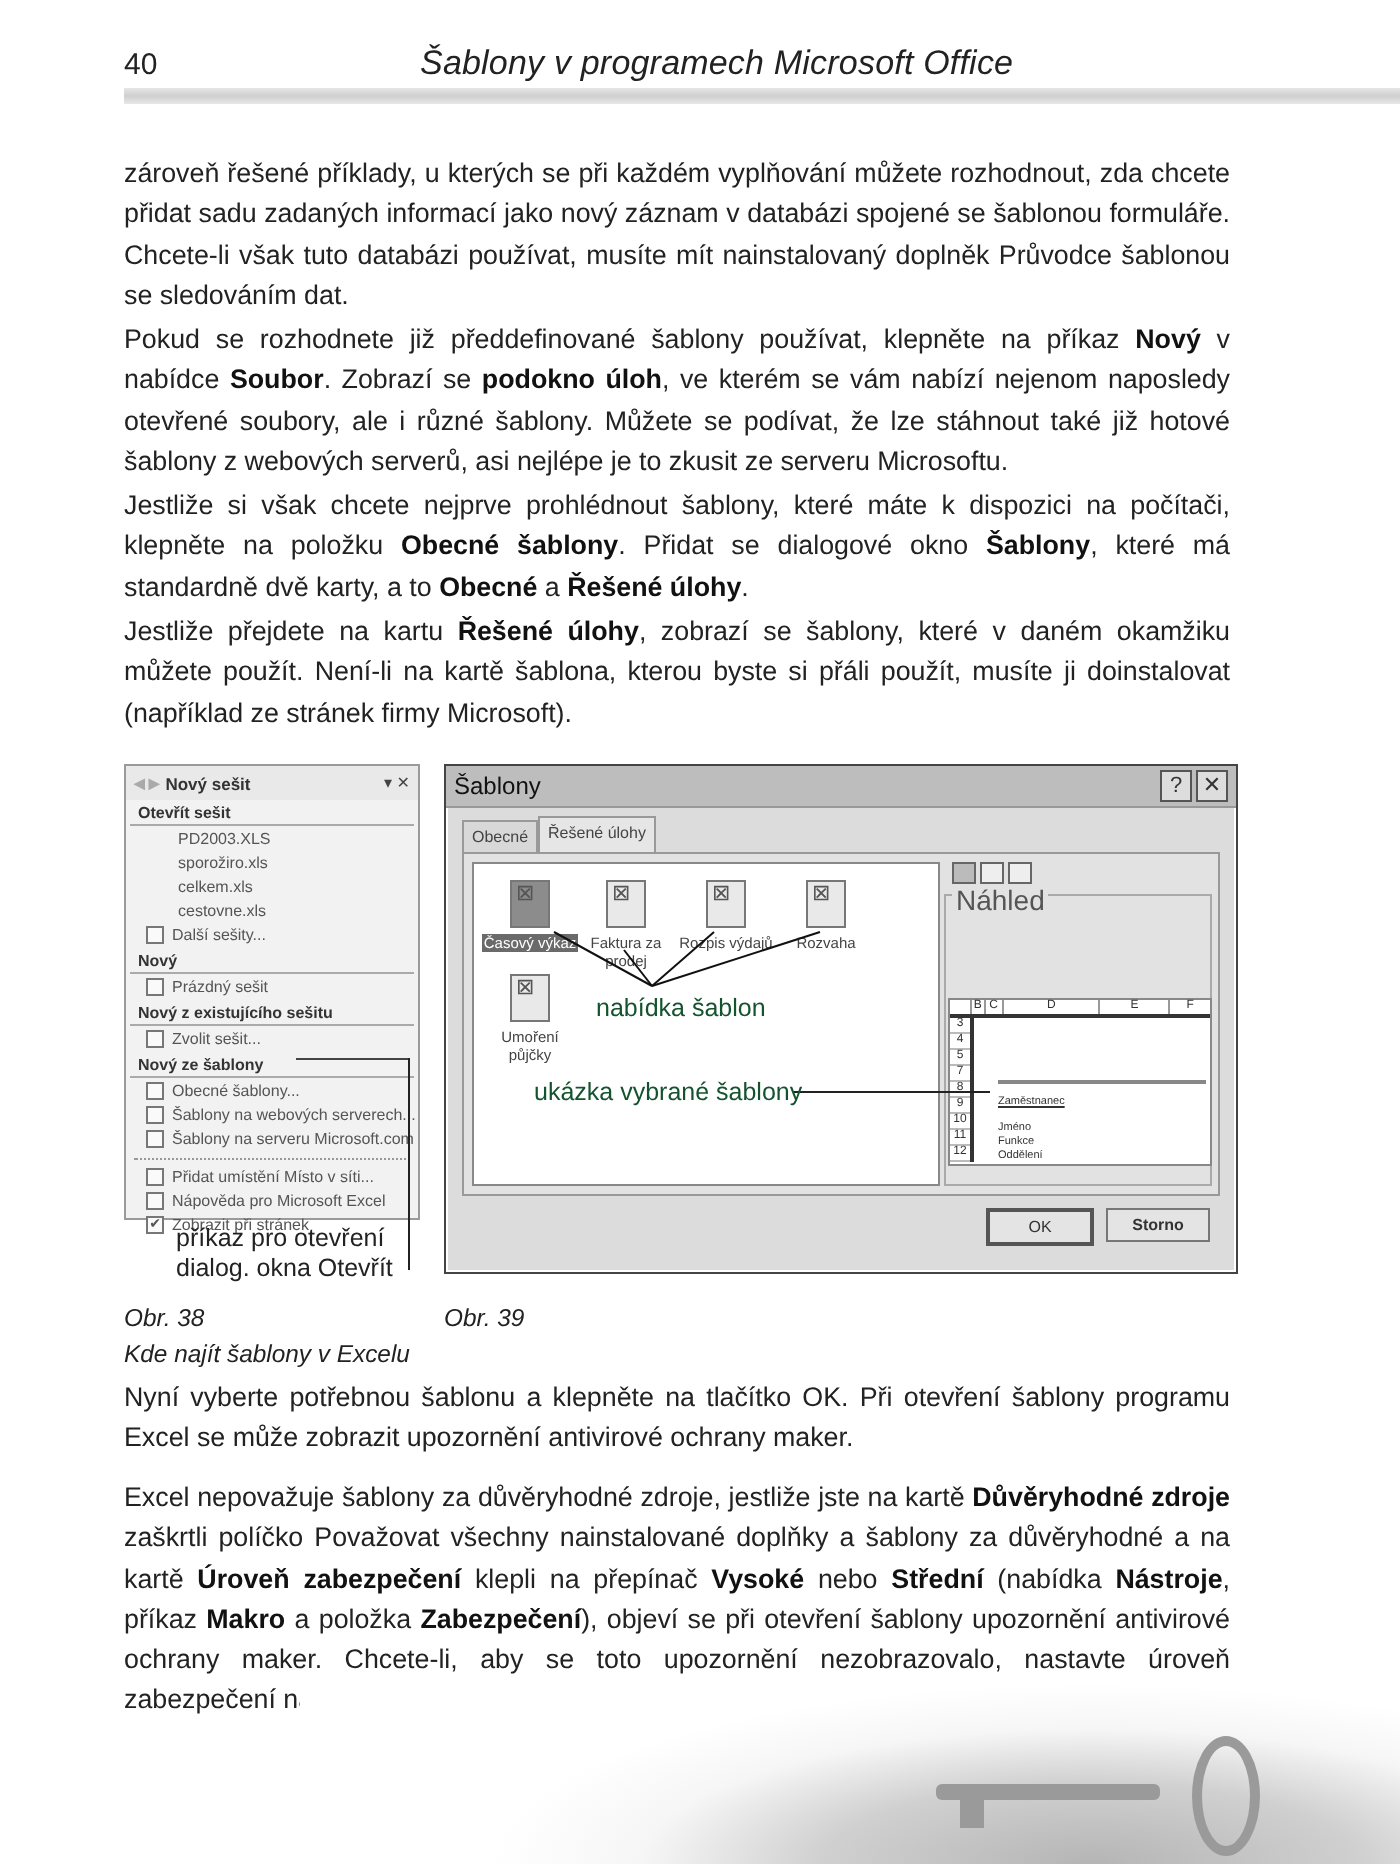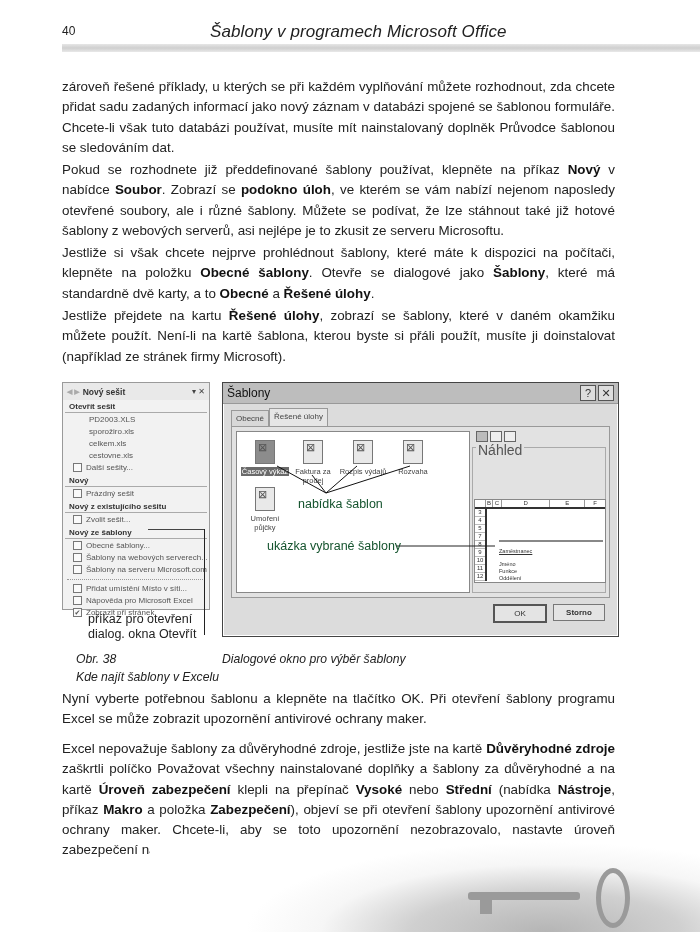--- a/index.html
+++ b/index.html
@@ -1,18 +1,18 @@
 <!DOCTYPE html>
 <html><head>
 <meta charset="utf-8">
 <style>
   html, body { margin:0; padding:0; }
   body { width:700px; height:932px; background:#ffffff; position:relative; overflow:hidden;
          font-family:"Liberation Sans", sans-serif; color:#1a1a1a; }
-  .page-num { position:absolute; left:62px; top:24px; font-size:12px; color:#222; }
+  .page-num { position:absolute; left:62px; top:24px; font-size:15px; color:#222; }
   .running-title { position:absolute; left:210px; top:22px; font-size:17px; font-style:italic; color:#222; letter-spacing:0.1px; }
   .header-rule { position:absolute; left:62px; right:0; top:44px; height:8px;
                  background:linear-gradient(#e6e6e6,#cfcfcf 50%,#e8e8e8); }
   .para { position:absolute; left:62px; width:553px; font-size:13.4px; line-height:20.3px; text-align:justify; color:#222; }
   .para b { font-weight:bold; color:#111; }
   
   .taskpane { position:absolute; left:62px; top:382px; width:146px; height:226px; border:1px solid #9a9a9a;
               background:#f2f2f2; font-size:8px; color:#555; }
   .tp-title { height:13px; padding:2px 4px; font-weight:bold; font-size:8.5px; color:#333; display:flex; align-items:center; background:#e9e9e9;justify-content:space-between;}
   .tp-title .nav { color:#aaa; margin-right:3px; font-size:7px; }
@@ -69,21 +69,21 @@
 <body>
 
 <div class="page-num">40</div>
 <div class="running-title">Šablony v programech Microsoft Office</div>
 <div class="header-rule"></div>
 
 <div class="para" style="top:77px">zároveň řešené příklady, u kterých se při každém vyplňování můžete rozhodnout, zda chcete přidat sadu zadaných informací jako nový záznam v databázi spojené se šablonou formuláře. Chcete-li však tuto databázi používat, musíte mít nainstalovaný doplněk Průvodce šablonou se sledováním dat.</div>
 
 <div class="para" style="top:160px"><span>Pokud se rozhodnete již předdefinované šablony používat, klepněte na příkaz </span><b>Nový</b><span> v nabídce </span><b>Soubor</b><span>. Zobrazí se </span><b>podokno úloh</b><span>, ve kterém se vám nabízí nejenom naposledy otevřené soubory, ale i různé šablony. Můžete se podívat, že lze stáhnout také již hotové šablony z webových serverů, asi nejlépe je to zkusit ze serveru Microsoftu.</span></div>
 
-<div class="para" style="top:243px"><span>Jestliže si však chcete nejprve prohlédnout šablony, které máte k dispozici na počítači, klepněte na položku </span><b>Obecné šablony</b><span>. Otevře se dialogové jako </span><b>Šablony</b><span>, které má standardně dvě karty, a to </span><b>Obecné</b><span> a </span><b>Řešené úlohy</b><span>.</span></div>
+<div class="para" style="top:243px"><span>Jestliže si však chcete nejprve prohlédnout šablony, které máte k dispozici na počítači, klepněte na položku </span><b>Obecné šablony</b><span>. Přidat se dialogové okno </span><b>Šablony</b><span>, které má standardně dvě karty, a to </span><b>Obecné</b><span> a </span><b>Řešené úlohy</b><span>.</span></div>
 
 <div class="para" style="top:306px"><span>Jestliže přejdete na kartu </span><b>Řešené úlohy</b><span>, zobrazí se šablony, které v daném okamžiku můžete použít. Není-li na kartě šablona, kterou byste si přáli použít, musíte ji doinstalovat (například ze stránek firmy Microsoft).</span></div>
 
 <div class="taskpane">
   <div class="tp-title">
     <span class="nav">◀ ▶</span>
     <span>Nový sešit</span>
     <span class="ctl">▾ ✕</span>
   </div>
   <div class="tp-sec">Otevřít sešit</div>
@@ -170,26 +170,26 @@
 <svg class="lines" width="700" height="932">
   <line x1="277" y1="466" x2="326" y2="493" stroke="#111" stroke-width="1"></line>
   <line x1="312" y1="475" x2="326" y2="493" stroke="#111" stroke-width="1"></line>
   <line x1="357" y1="466" x2="326" y2="493" stroke="#111" stroke-width="1"></line>
   <line x1="410" y1="466" x2="326" y2="493" stroke="#111" stroke-width="1"></line>
   <line x1="397" y1="546" x2="495" y2="546" stroke="#222" stroke-width="1"></line>
 </svg>
 <div class="annot" style="left:298px;top:497px">nabídka šablon</div>
 <div class="annot" style="left:267px;top:539px">ukázka vybrané šablony</div>
 
-<div class="cap" style="left:76px;top:650px">
+<div class="cap" style="left:62px;top:650px">
   <div>Obr. 38</div>
   <div>Kde najít šablony v Excelu</div>
 </div>
 <div class="cap" style="left:222px;top:650px">
-  <div>Dialogové okno pro výběr šablony</div>
+  <div>Obr. 39</div>
 </div>
 
 <div class="para" style="top:689px">Nyní vyberte potřebnou šablonu a klepněte na tlačítko OK. Při otevření šablony programu Excel se může zobrazit upozornění antivirové ochrany maker.</div>
 
 <div class="para" style="top:739px"><span>Excel nepovažuje šablony za důvěryhodné zdroje, jestliže jste na kartě </span><b>Důvěryhodné zdroje</b><span> zaškrtli políčko Považovat všechny nainstalované doplňky a šablony za důvěryhodné a na kartě </span><b>Úroveň zabezpečení</b><span> klepli na přepínač </span><b>Vysoké</b><span> nebo </span><b>Střední</b><span> (nabídka </span><b>Nástroje</b><span>, příkaz </span><b>Makro</b><span> a položka </span><b>Zabezpečení</b><span>), objeví se při otevření šablony upozornění antivirové ochrany maker. Chcete-li, aby se toto upozornění nezobrazovalo, nastavte úroveň zabezpečení na </span><b>Nízké</b><span>.</span></div>
 
 <div class="deco">
   <div class="key-bar"></div>
   <div class="key-bit"></div>
   <div class="key-bow"></div>

